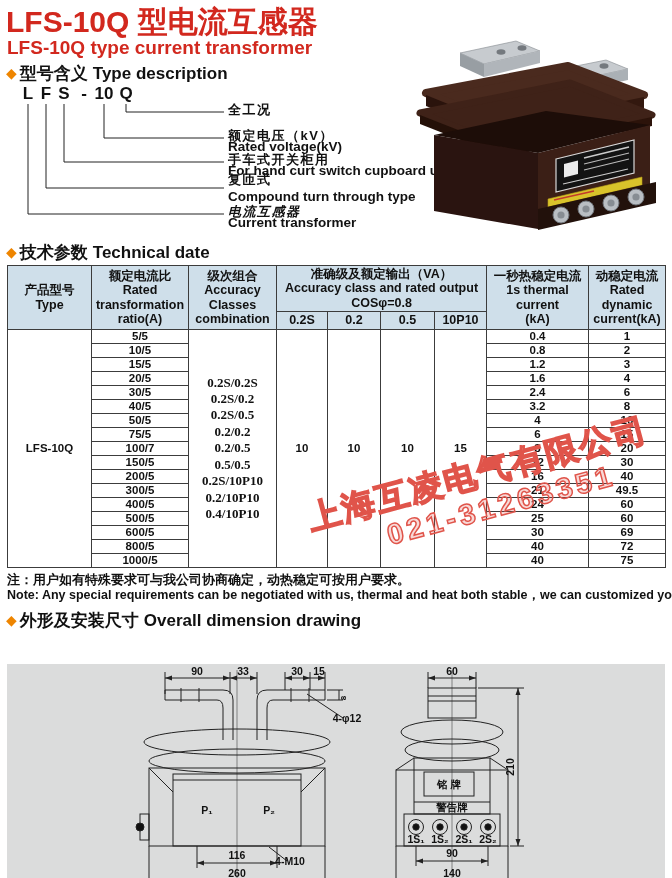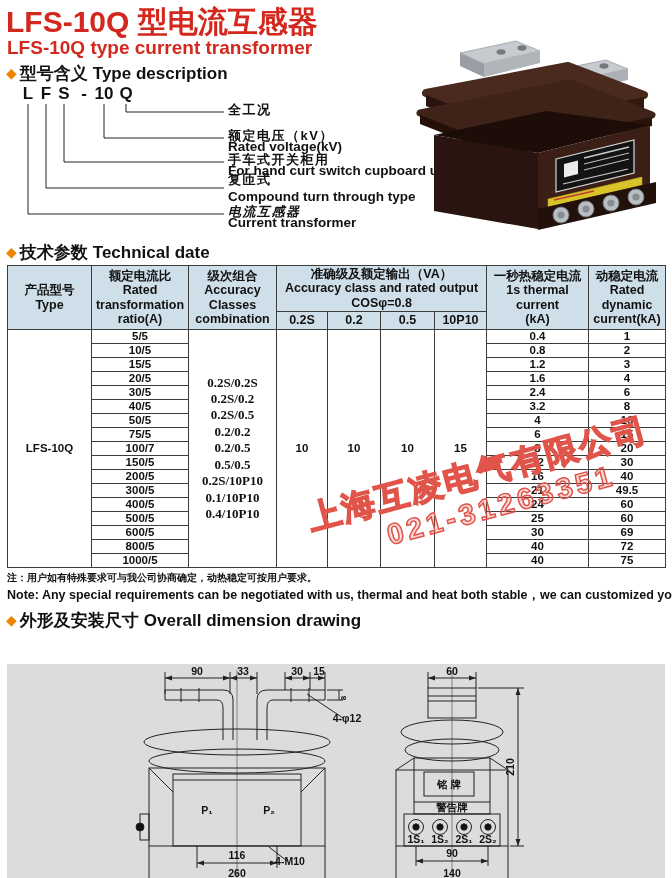--- a/index.html
+++ b/index.html
@@ -36,21 +36,21 @@
   .spec tbody td{font-size:11.5px;font-weight:bold;height:13px;line-height:13px;background:#fff;}
   .cell-type{font-size:12.5px;}
   .cell-acc div{line-height:16.4px;font-size:13px;font-family:Liberation Serif, serif;}
   .cell-out{font-size:12px;}
 
   .watermark{position:absolute;left:303px;top:498px;width:420px;transform:rotate(-15deg);transform-origin:0 0;
     pointer-events:none;font-weight:bold;color:rgba(224,84,74,0.22);-webkit-text-stroke:1.5px var(--watermark-red);}
   .wm1{font-size:33px;letter-spacing:2px;white-space:nowrap;}
   .wm2{font-size:29px;letter-spacing:4px;margin:-3px 0 0 72px;white-space:nowrap;}
 
-  .note-cn{position:absolute;left:7px;top:571px;font-size:10px;font-weight:bold;white-space:nowrap;}
+  .note-cn{position:absolute;left:7px;top:571px;font-size:13px;font-weight:bold;white-space:nowrap;}
   .note-en{position:absolute;left:7px;top:587px;font-size:12.5px;font-weight:bold;white-space:nowrap;}
 
   .drawing-area{position:absolute;left:7px;top:664px;width:658px;height:284px;background:var(--drawing-bg);text-align:center;}
   .drawing-area svg{display:block;}
   .dln{stroke:#222;stroke-width:1;fill:none;}
   .cl{stroke:#444;stroke-width:0.6;fill:none;}
   .dim{stroke:#222;stroke-width:1;fill:none;}
   .dtx{fill:#111;font-weight:bold;font-size:10.5px;text-anchor:middle;font-family:"Liberation Sans","DejaVu Sans",sans-serif;}
   .dtx-s{font-size:8px;}
 </style>
@@ -212,21 +212,21 @@
           <td class="cell-type" rowspan="17">LFS-10Q</td>
           <td class="cell-ratio">5/5</td>
           <td class="cell-acc" rowspan="17">
             <div>0.2S/0.2S</div>
             <div>0.2S/0.2</div>
             <div>0.2S/0.5</div>
             <div>0.2/0.2</div>
             <div>0.2/0.5</div>
             <div>0.5/0.5</div>
             <div>0.2S/10P10</div>
-            <div>0.1/10P10</div>
+            <div>0.2/10P10</div>
             <div>0.4/10P10</div>
           </td>
           <td class="cell-out" rowspan="17">10</td>
           <td class="cell-out" rowspan="17">10</td>
           <td class="cell-out" rowspan="17">10</td>
           <td class="cell-out" rowspan="17">15</td>
           <td class="cell-thermal">0.4</td>
           <td class="cell-dynamic">1</td>
         </tr>
         <tr>

